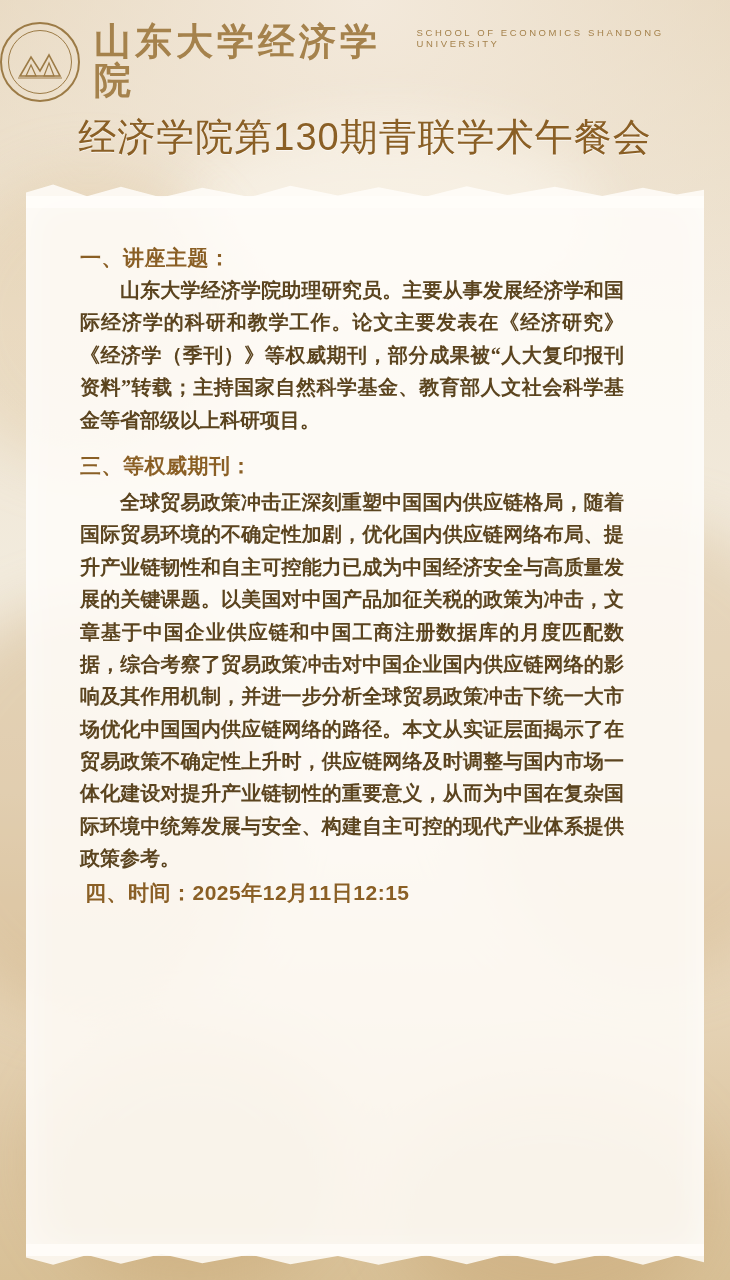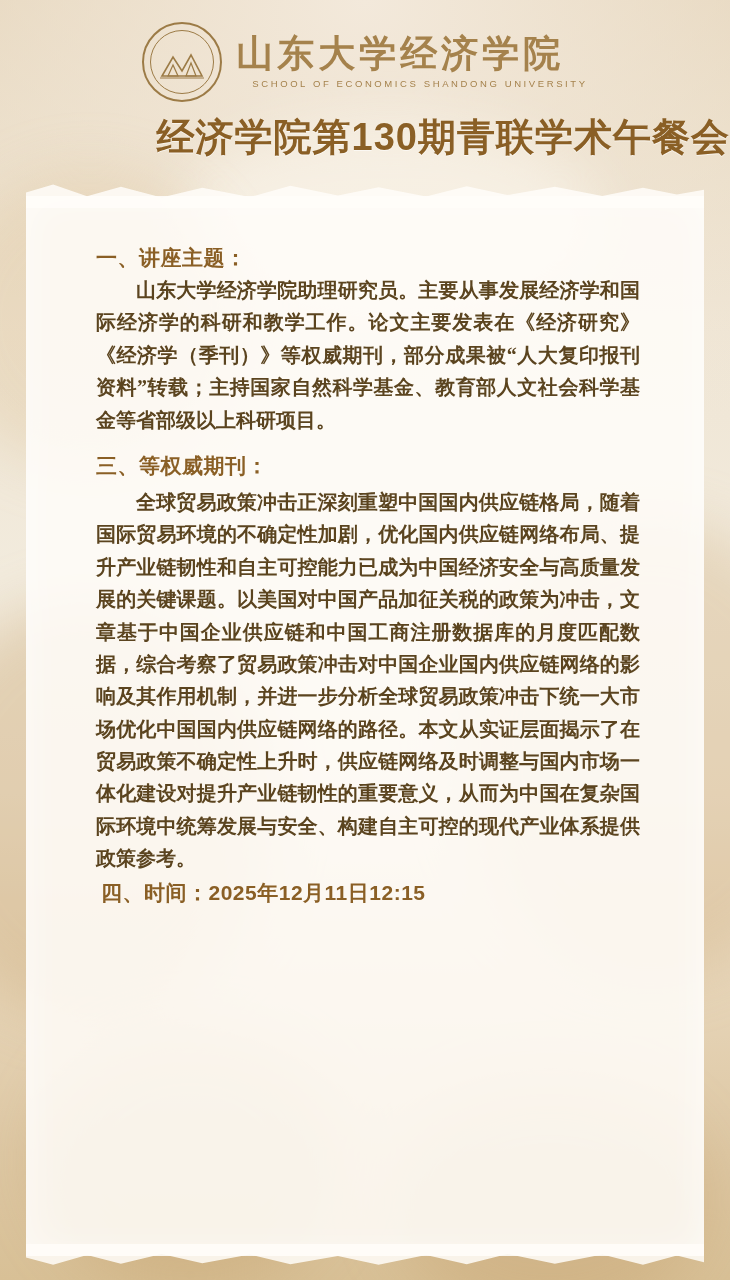--- a/index.html
+++ b/index.html
@@ -96,21 +96,21 @@
     position: absolute;
     left: 50%;
     top: 52%;
     transform: translate(-50%, -50%);
     width: 46px;
     height: 30px;
     color: #9c7b46;
   }
   .crest-text {
     display: flex;
-    flex-direction: column;
+    flex-direction: row;
     align-items: flex-start;
     justify-content: center;
   }
   .crest-cn {
     font-size: 37px;
     font-weight: bold;
     color: #a5824c;
     letter-spacing: 4px;
     line-height: 1.05;
     font-family: "Liberation Serif", serif;
@@ -122,32 +122,32 @@
     margin-top: 4px;
     font-family: "Liberation Sans", sans-serif;
     margin-left: 16px;
   }
 
   .poster-title {
     position: absolute;
     top: 112px;
     left: 0;
     right: 0;
-    text-align: right;
+    text-align: center;
     font-size: 38px;
-    font-weight: bold;
+    font-weight: normal;
     color: #8a5f25;
     letter-spacing: 1px;
     font-family: "Liberation Sans", sans-serif;
     text-shadow: 0 1px 0 rgba(255,255,255,0.6);
   }
 
   .content {
     position: absolute;
-    left: 96px;
+    left: 80px;
     top: 244px;
     width: 544px;
     color: #5d4521;
   }
 
   .sec-head {
     font-size: 21px;
     font-weight: bold;
     color: #8a5f25;
     margin: 0 0 6px 0;

